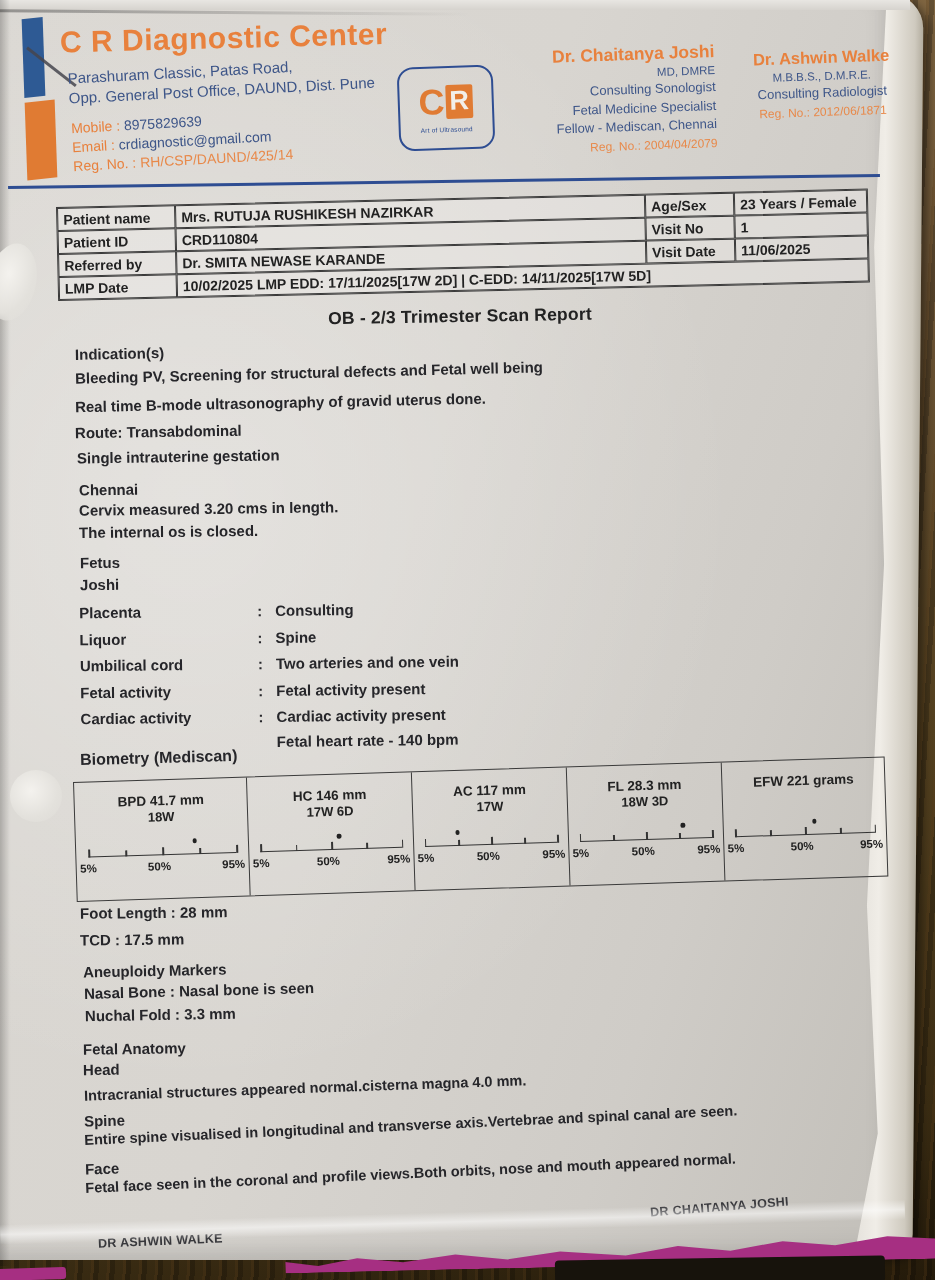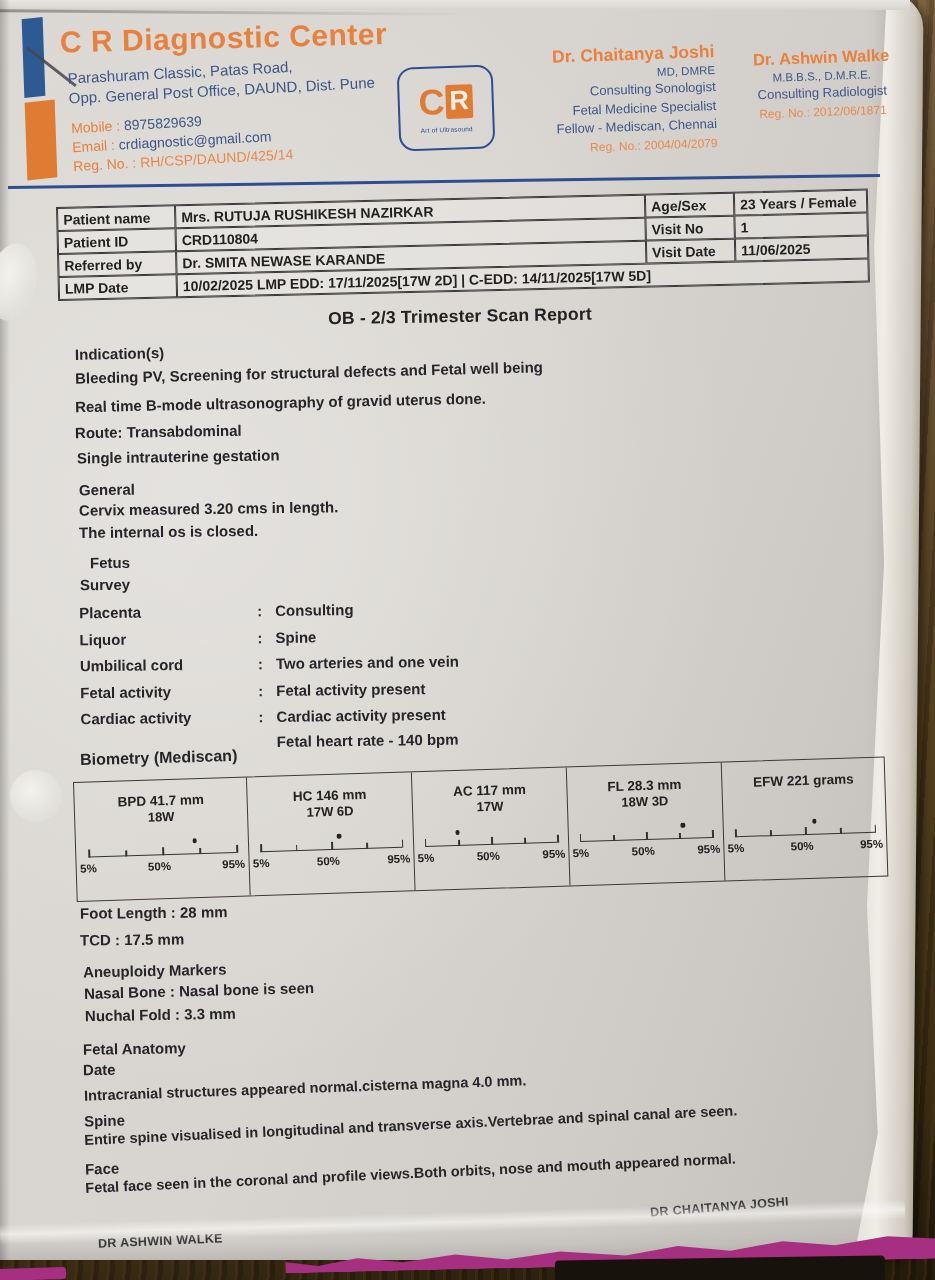--- a/index.html
+++ b/index.html
@@ -161,26 +161,26 @@
 </div>
 
 <div class="abs title">OB - 2/3 Trimester Scan Report</div>
 
 <div class="abs bt" style="left:75px;top:345px;transform:rotate(-1.2deg);">Indication(s)</div>
 <div class="abs bt" style="left:75px;top:364px;transform:rotate(-1.4deg);">Bleeding PV, Screening for structural defects and Fetal well being</div>
 <div class="abs bt" style="left:75px;top:394px;transform:rotate(-1.2deg);">Real time B-mode ultrasonography of gravid uterus done.</div>
 <div class="abs bt" style="left:75px;top:423px;transform:rotate(-.9deg);">Route: Transabdominal</div>
 <div class="abs bt" style="left:77px;top:448px;transform:rotate(-.9deg);">Single intrauterine gestation</div>
 
-<div class="abs bt" style="left:79px;top:481px;transform:rotate(-.8deg);">General</div>
+<div class="abs bt" style="left:79px;top:481px;transform:rotate(-.8deg);">Chennai</div>
 <div class="abs bt" style="left:79px;top:500px;transform:rotate(-.8deg);">Cervix measured 3.20 cms in length.</div>
 <div class="abs bt" style="left:79px;top:523px;transform:rotate(-.7deg);">The internal os is closed.</div>
 
-<div class="abs bt" style="left:80px;top:554px;transform:rotate(-.5deg);margin-left:10px;">Fetus</div>
-<div class="abs bt" style="left:80px;top:576px;transform:rotate(-.5deg);">Survey</div>
+<div class="abs bt" style="left:80px;top:554px;transform:rotate(-.5deg);">Fetus</div>
+<div class="abs bt" style="left:80px;top:576px;transform:rotate(-.5deg);">Joshi</div>
 
 <div class="abs survey bt">
   <div class="row">
       <span class="sl">Placenta</span>
       <span class="sc">:</span>
       <span>Consulting</span>
     </div>
   <div class="row">
       <span class="sl">Liquor</span>
       <span class="sc">:</span>
@@ -294,21 +294,21 @@
 </div>
 
 <div class="abs bt" style="left:80px;top:904px;transform:rotate(-.6deg);">Foot Length : 28 mm</div>
 <div class="abs bt" style="left:80px;top:931px;transform:rotate(-.6deg);">TCD : 17.5 mm</div>
 
 <div class="abs bt" style="left:83px;top:962px;transform:rotate(-1.2deg);">Aneuploidy Markers</div>
 <div class="abs bt" style="left:84px;top:982px;transform:rotate(-1.5deg);">Nasal Bone : Nasal bone is seen</div>
 <div class="abs bt" style="left:85px;top:1006px;transform:rotate(-1deg);">Nuchal Fold : 3.3 mm</div>
 
 <div class="abs bt" style="left:83px;top:1040px;transform:rotate(-.8deg);">Fetal Anatomy</div>
-<div class="abs bt" style="left:83px;top:1061px;transform:rotate(-.8deg);">Date</div>
+<div class="abs bt" style="left:83px;top:1061px;transform:rotate(-.8deg);">Head</div>
 <div class="abs bt" style="left:84px;top:1080px;transform:rotate(-2deg);font-size:14.5px;">Intracranial structures appeared normal.cisterna magna 4.0 mm.</div>
 <div class="abs bt" style="left:84px;top:1112px;transform:rotate(-1.5deg);">Spine</div>
 <div class="abs bt" style="left:84px;top:1132px;transform:rotate(-2.6deg);font-size:14.5px;transform-origin:left top;">Entire spine visualised in longitudinal and transverse axis.Vertebrae and spinal canal are seen.</div>
 <div class="abs bt" style="left:85px;top:1160px;transform:rotate(-1.5deg);">Face</div>
 <div class="abs bt" style="left:85px;top:1180px;transform:rotate(-2.6deg);font-size:14.5px;transform-origin:left top;">Fetal face seen in the coronal and profile views.Both orbits, nose and mouth appeared normal.</div>
 
 <div class="abs sig" style="left:650px;top:1200px;transform:rotate(-4.5deg);">DR CHAITANYA JOSHI</div>
 <div class="abs sig" style="left:98px;top:1234px;transform:rotate(-2.5deg);">DR ASHWIN WALKE</div>
 
 <div class="abs crease-band"></div>

